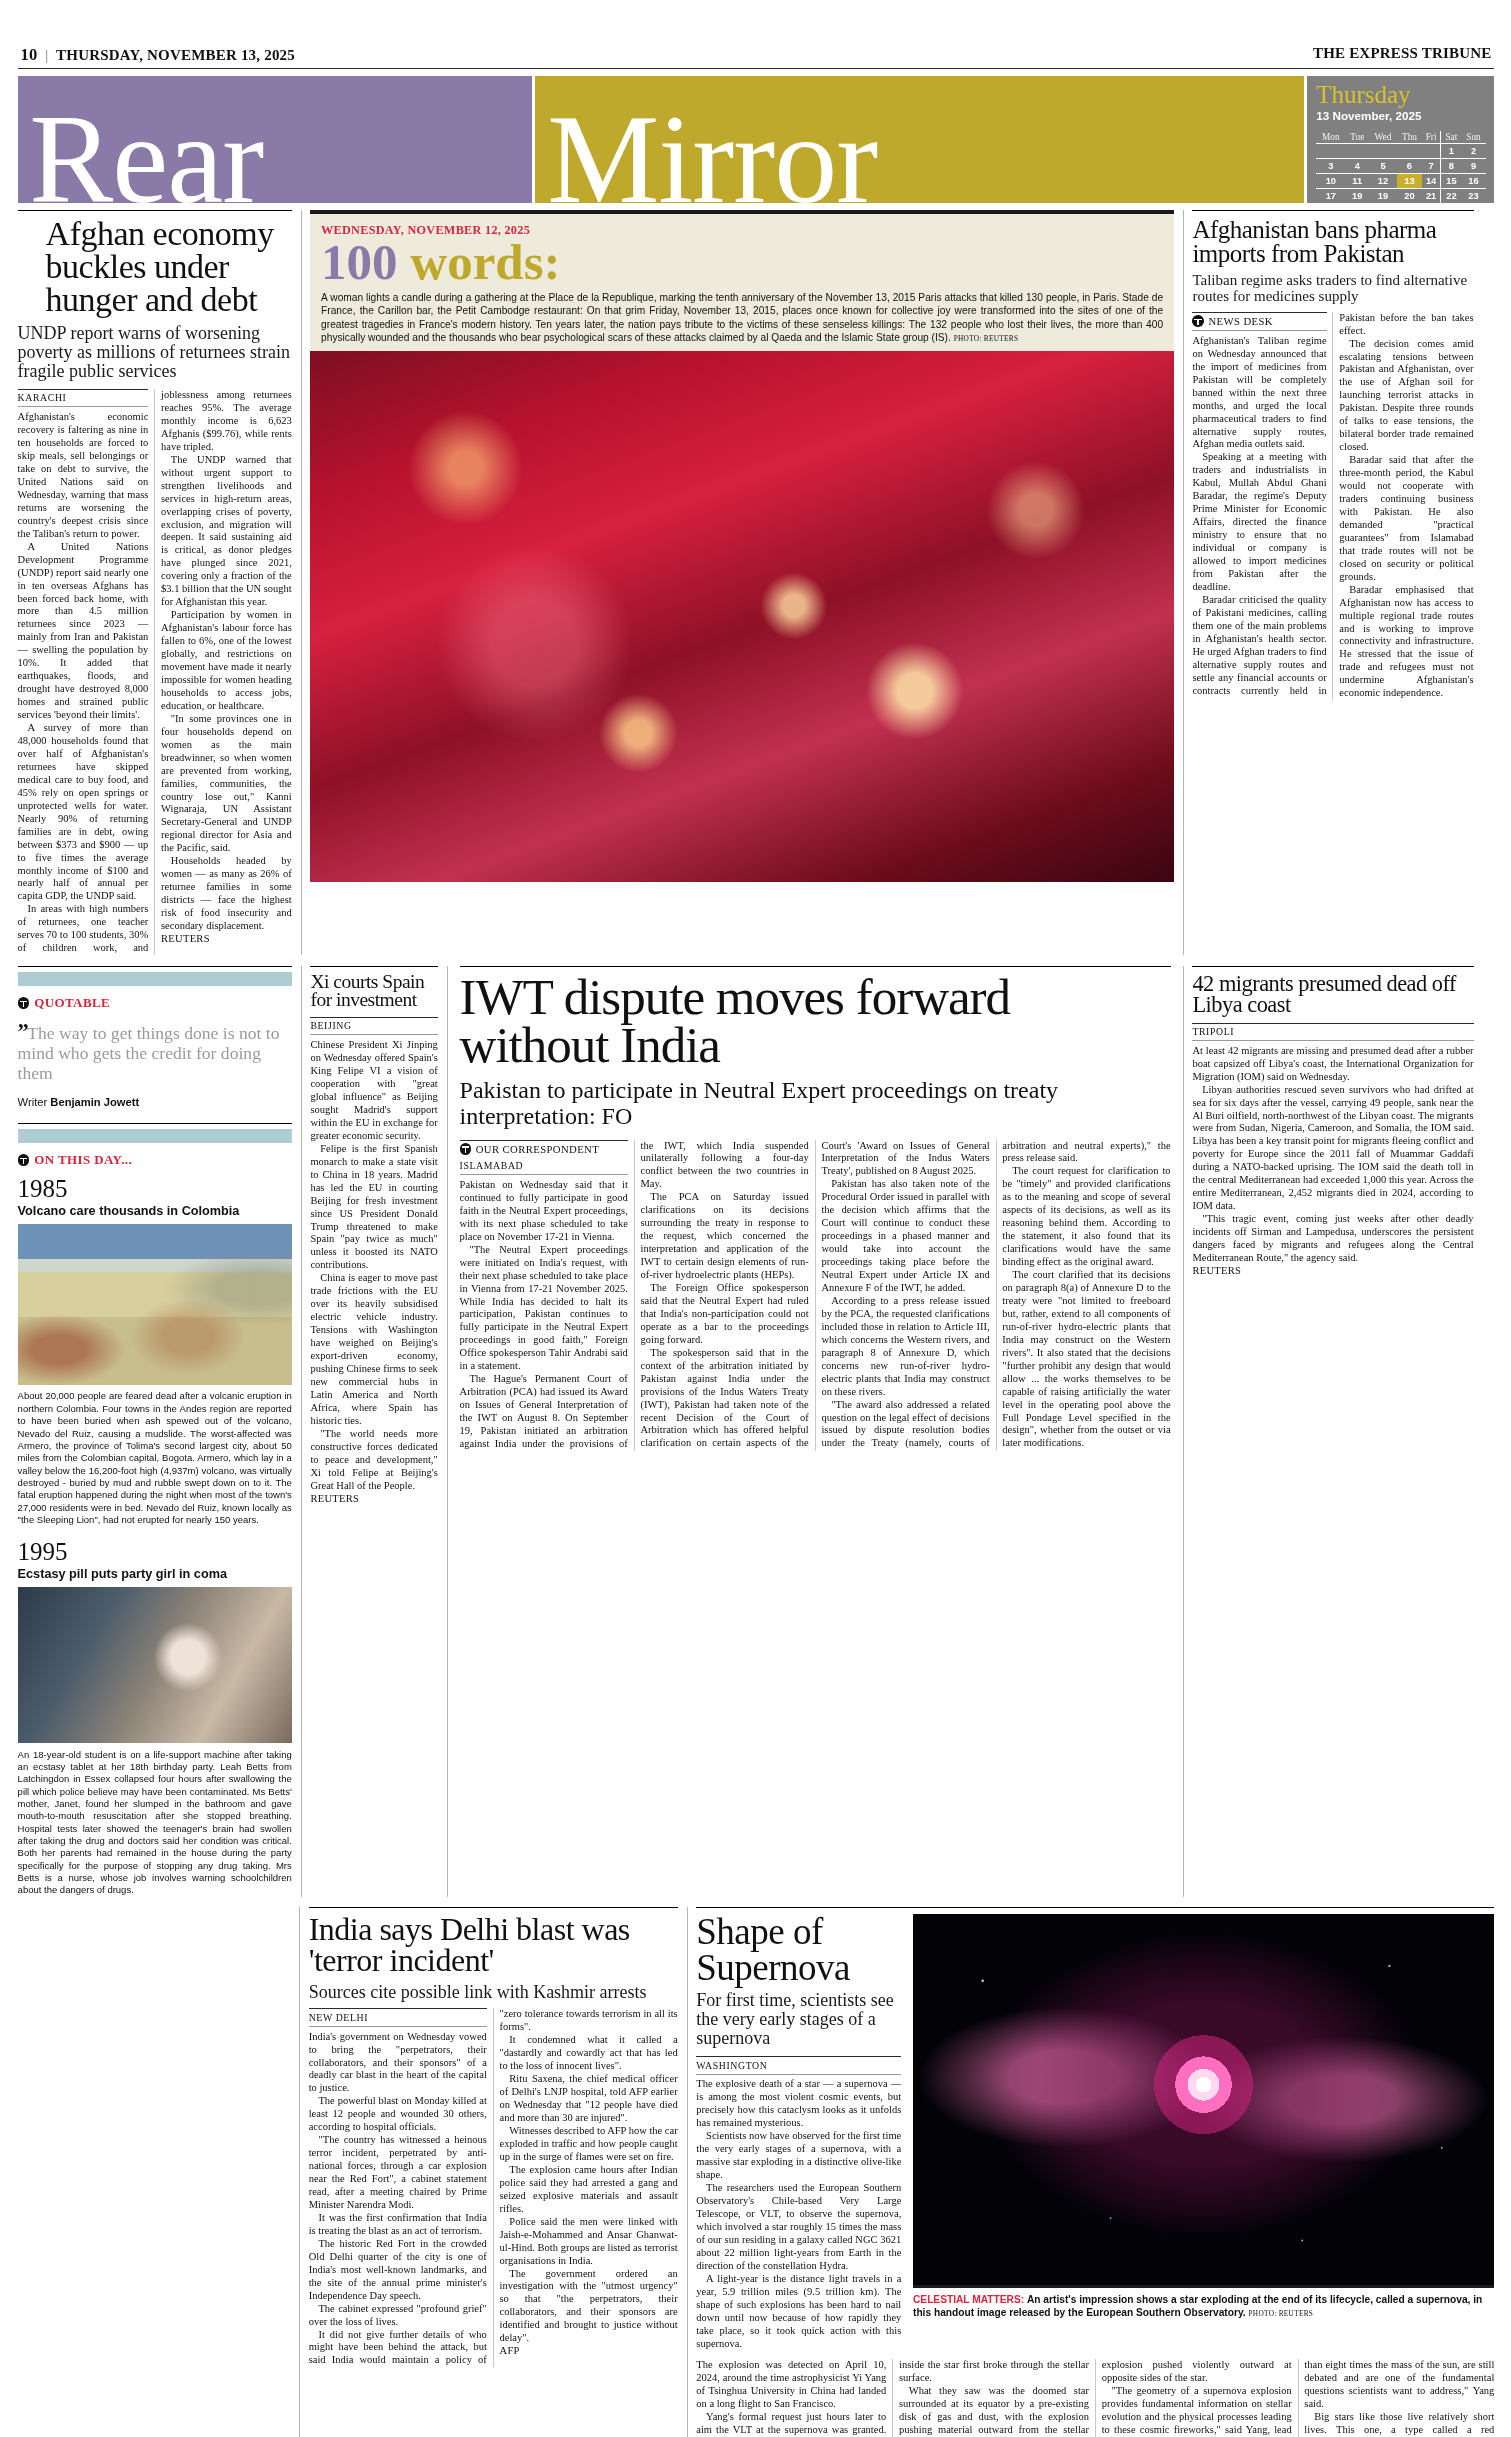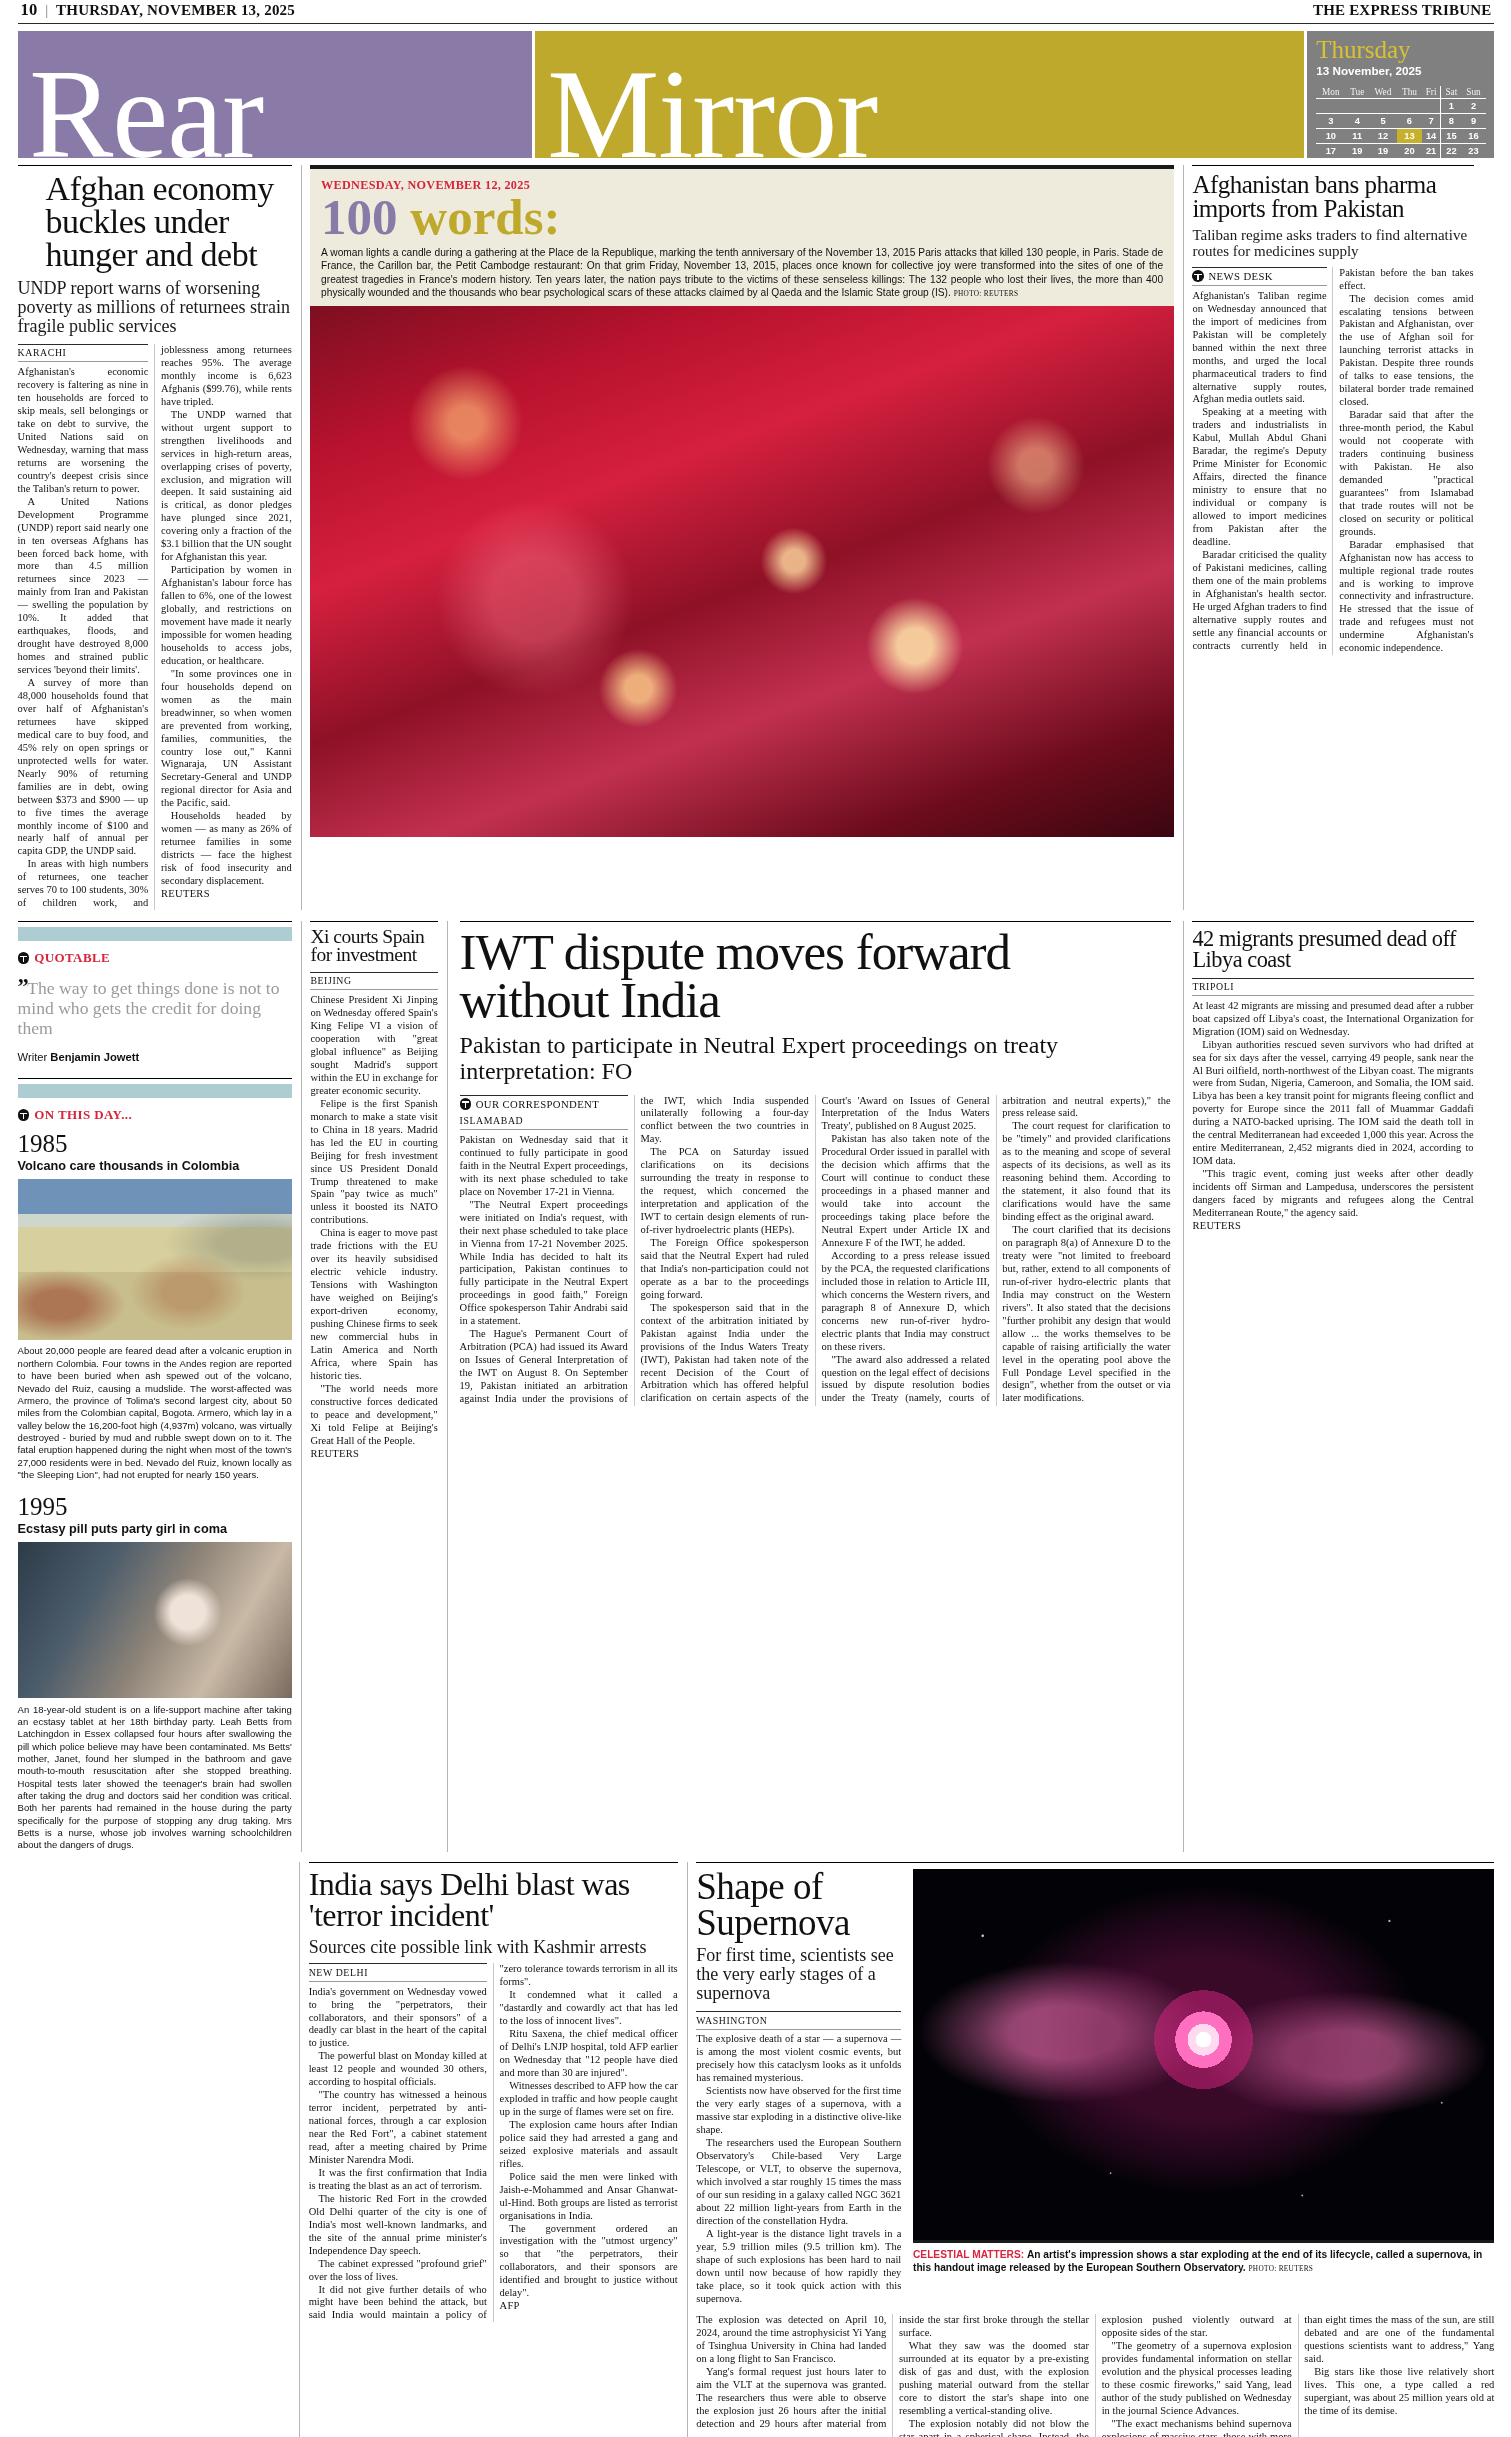--- a/index.html
+++ b/index.html
@@ -9,22 +9,22 @@
     height: 2667px;
     font-family: "Liberation Serif", serif;
     color: #111;
     position: relative;
     overflow: hidden;
   }
   .page { width: 1512px; height: 2667px; padding: 0 17.6px; position: relative; }
 
   
   .folio {
-    display: flex; align-items: center; justify-content: space-between;
-    padding: 0 2.9px 2.9px 2.9px; 
+    display: flex; align-items: flex-start; justify-content: space-between;
+    padding: 0 2.9px 2.9px 2.9px; margin-top: 45px;
     border-bottom: 1.5px solid #2b2b2b;
   }
   .folio-left { font-family: "Liberation Serif", serif; font-weight: 700; font-size: 15px; letter-spacing: 0.2px; white-space: nowrap; }
   .folio-left .num { font-size: 16.6px; }
   .folio-left .bar { color: #777; font-weight: 400; margin: 0 3.9px; }
   .folio-right { font-family: "Liberation Serif", serif; font-weight: 700; font-size: 15px; letter-spacing: 0.2px; }
 
   
   .masthead { display: flex; gap: 3.9px; margin-top: 6.8px; height: 127px; }
   .mast-rear {

